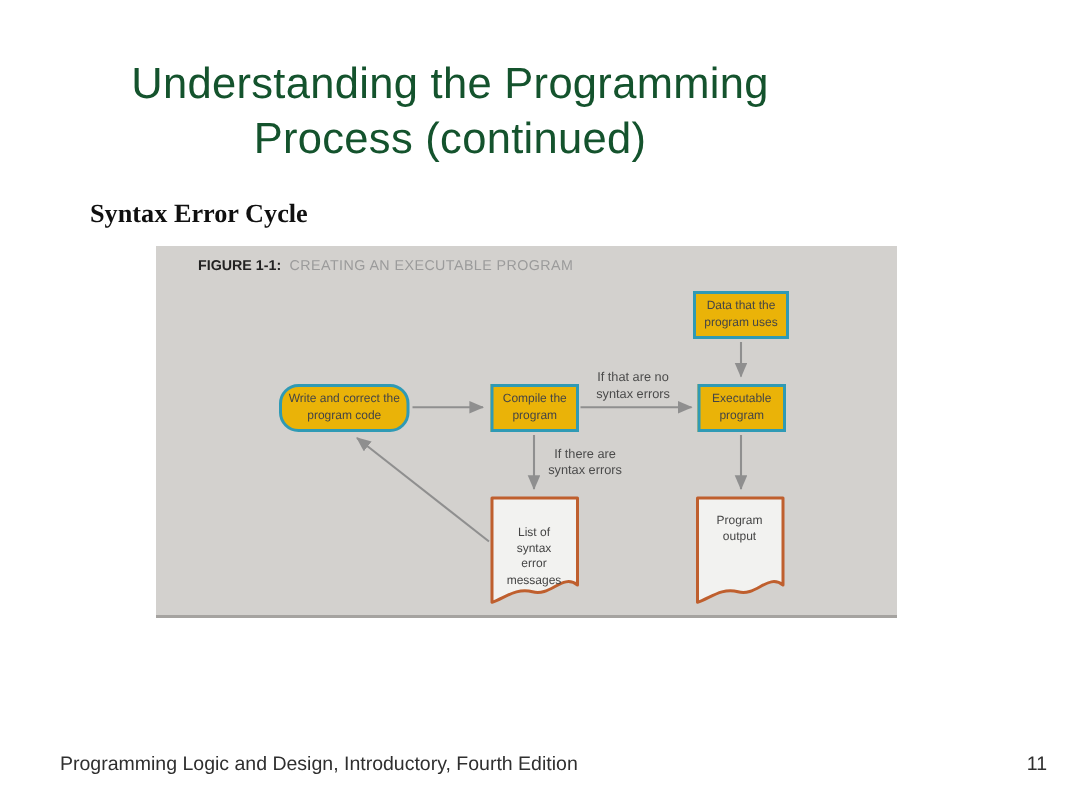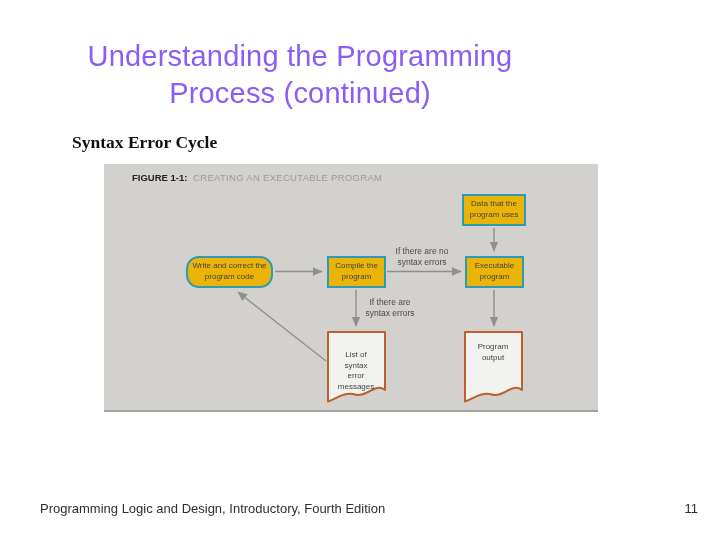--- a/index.html
+++ b/index.html
@@ -1,22 +1,22 @@
 <!DOCTYPE html>
 <html><head>
 <meta charset="utf-8">
 <style>
   html,body{margin:0;padding:0;}
   body{width:720px;height:540px;background:#ffffff;font-family:"Liberation Sans",sans-serif;}
   .slide{position:relative;width:720px;height:540px;background:#ffffff;overflow:hidden;}
 
   .title{position:absolute;top:38px;left:0;width:600px;text-align:center;
-         font-size:29px;line-height:37px;color:#8b5cf6;font-weight:400;letter-spacing:0.2px;}
+         font-size:29px;line-height:37px;color:#14532d;font-weight:400;letter-spacing:0.2px;}
 
-  .subtitle{position:absolute;top:132px;left:72px;
+  .subtitle{position:absolute;top:132px;left:60px;
             font-family:"Liberation Serif",serif;font-weight:700;font-size:17.5px;color:#101010;}
 
   .panel{position:absolute;left:104px;top:164px;width:494px;height:246px;
          background:#d3d1ce;border-bottom:2px solid #a5a3a0;}
 
   .fig-header{position:absolute;left:28px;top:8px;font-size:9.5px;white-space:nowrap;}
   .fig-label{font-weight:700;color:#222222;}
   .fig-caption{color:#9b9b9b;margin-left:3px;letter-spacing:0.3px;}
 
   .wires{position:absolute;left:0;top:0;width:494px;height:246px;}
@@ -76,21 +76,21 @@
       <g transform="translate(360,167)">
         <path d="M1,1 H58 V59 C48,51 40,67 28,63.5 C17,60.5 9,68 1,70.5 Z" fill="#f2f2f0" stroke="#bf5f2e" stroke-width="2" stroke-linejoin="round"></path>
       </g>
     </svg>
 
     <div class="node" style="left:358px;top:30px;width:64px;height:32px;">Data that the program uses</div>
     <div class="node" style="left:82px;top:92px;width:87px;height:32px;border-radius:13px;">Write and correct the program code</div>
     <div class="node" style="left:223px;top:92px;width:59px;height:32px;">Compile the program</div>
     <div class="node" style="left:361px;top:92px;width:59px;height:32px;">Executable program</div>
 
-    <div class="flow-label" style="left:287px;top:82px;width:62px;">If there are no syntax errors</div>
+    <div class="flow-label" style="left:287px;top:82px;width:62px;">If that are no syntax errors</div>
     <div class="flow-label" style="left:259px;top:133px;width:54px;">If there are syntax errors</div>
 
     <div class="doc-text" style="left:232px;top:186px;width:40px;">List of syntax error messages</div>
     <div class="doc-text" style="left:362px;top:178px;width:54px;">Program output</div>
 
   </div>
 
   <div class="footer-text">Programming Logic and Design, Introductory, Fourth Edition</div>
   <div class="page-num">11</div>
 

